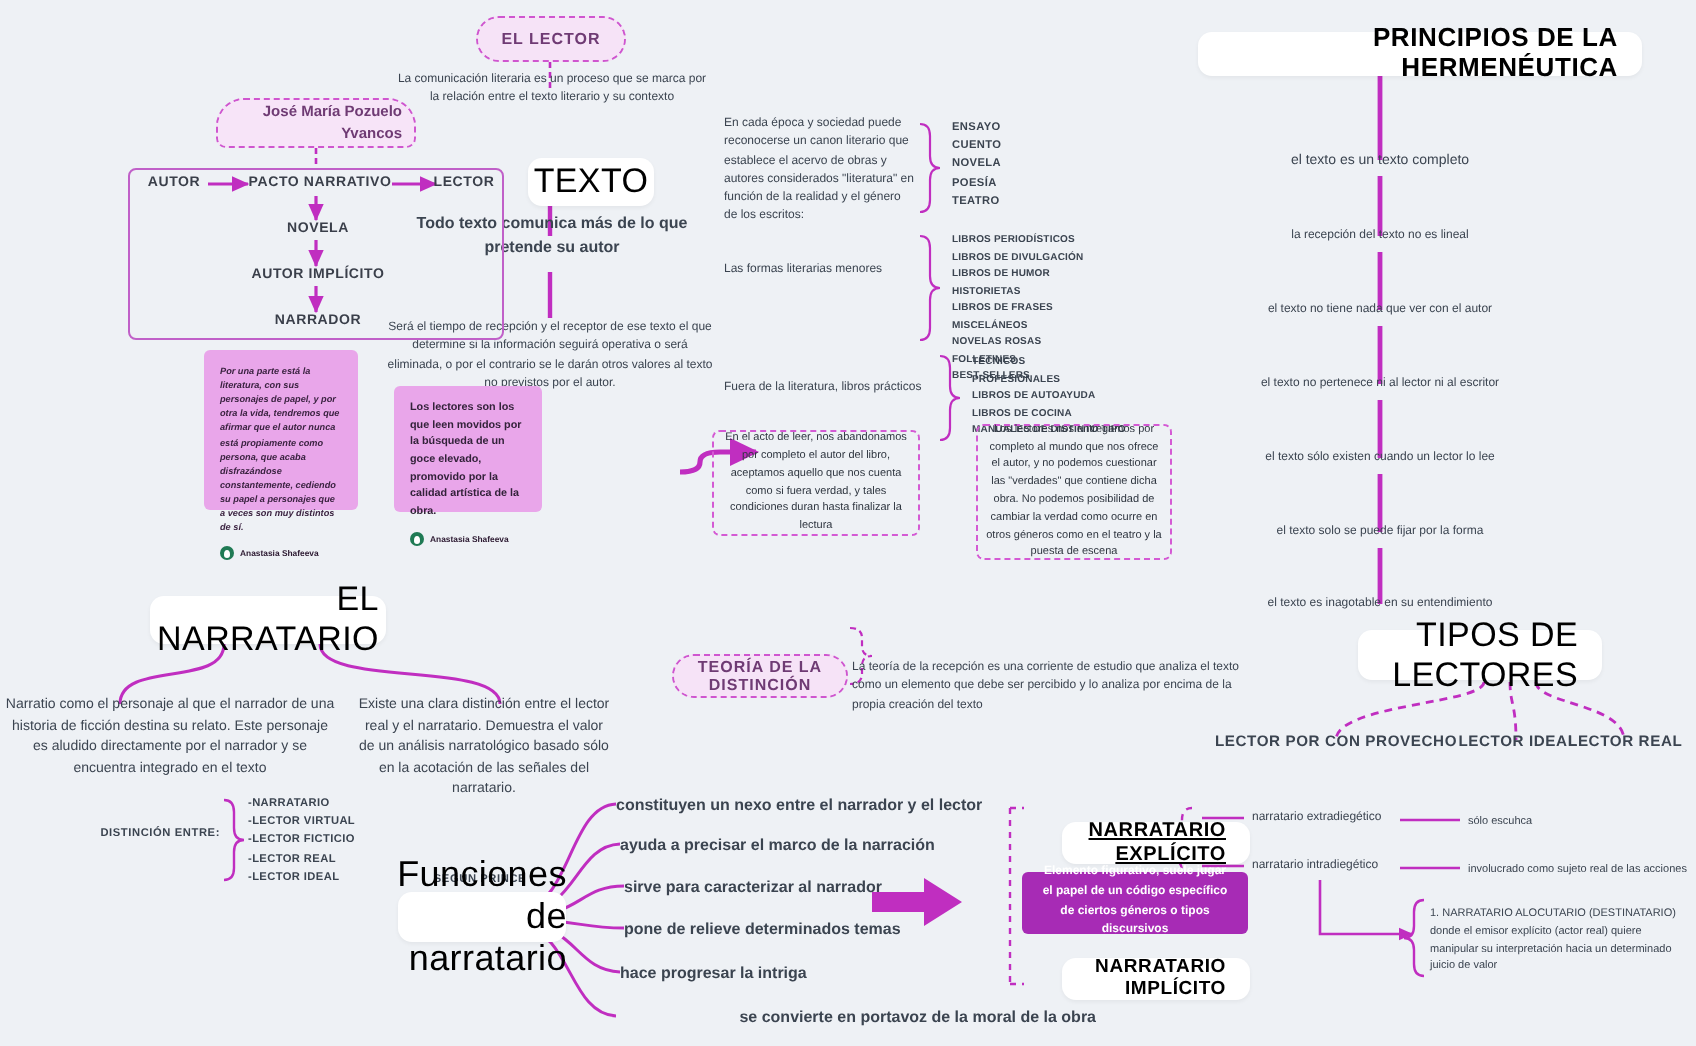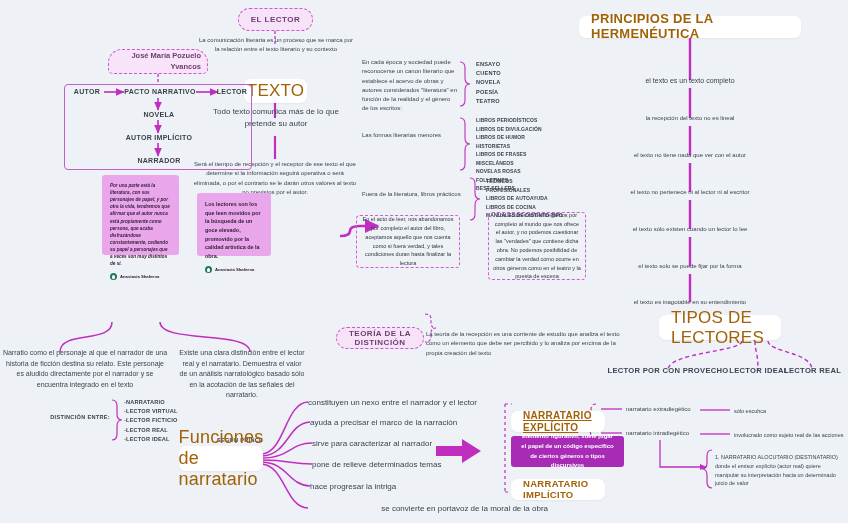--- a/index.html
+++ b/index.html
@@ -12,26 +12,27 @@
     position:relative;
   }
   #canvas{position:absolute;inset:0;width:848px;height:523px;}
   svg.links{position:absolute;left:0;top:0;width:848px;height:523px;pointer-events:none;}
   .node{position:absolute;box-sizing:border-box;}
 
   
   .titlebox{
     background:#ffffff;
     border-radius:7px;
-    color:#a16207;
+    color:#000000;
     display:flex;align-items:center;justify-content:center;
-    text-align:left;
+    text-align:right;
     padding:6px 12px;
     box-shadow:0 1px 2px rgba(0,0,0,.05);
     line-height:1.15;
+    margin-left:20px;
   }
   .t-big{font-size:17px;font-weight:400;letter-spacing:.2px;}
   .t-mid{font-size:13px;font-weight:700;letter-spacing:.3px;}
   .t-caps{font-size:12.5px;font-weight:700;letter-spacing:.3px;}
 
   
   .pill{
     background:#f6e3f7;
     border:1.4px dashed #cf56cf;
     border-radius:22px;
@@ -98,21 +99,21 @@
     line-height:1.6;
     font-weight:600;
     text-align:center;
     padding:7px 8px;
     box-sizing:border-box;
     display:flex;align-items:center;justify-content:center;
   }
 
   
   .txt{position:absolute;color:#3b4450;box-sizing:border-box;}
-  .txt-8{font-size:8px;line-height:1.5;}
+  .txt-8{font-size:8px;line-height:1.5;font-weight:bold;}
   .txt-7{font-size:7px;line-height:1.5;}
   .txt-6{font-size:6px;line-height:1.55;}
   .txt-55{font-size:5.5px;line-height:1.6;}
   .center{text-align:center;}
   .left{text-align:left;}
   .caps{font-weight:700;letter-spacing:.3px;}
 
   .flowlbl{font-size:7px;font-weight:700;letter-spacing:.3px;color:#3a3f4a;}
   .list{font-size:5px;line-height:1.7;font-weight:600;color:#3b4450;letter-spacing:.1px;}
   .list-strong{font-size:5.6px;line-height:1.65;font-weight:700;color:#3b4450;letter-spacing:.2px;}
@@ -279,20 +280,21 @@
   <div class="node titlebox t-mid" style="left:579px;top:16px;width:222px;height:22px;">PRINCIPIOS DE LA HERMENÉUTICA</div>
 
   <div class="txt txt-7 center" style="left:600px;top:76px;width:180px;">el texto es un texto completo</div>
   <div class="txt txt-6 center" style="left:600px;top:114px;width:180px;">la recepción del texto no es lineal</div>
   <div class="txt txt-6 center" style="left:595px;top:151px;width:190px;">el texto no tiene nada que ver con el autor</div>
   <div class="txt txt-6 center" style="left:592px;top:188px;width:196px;">el texto no pertenece ni al lector ni al escritor</div>
   <div class="txt txt-6 center" style="left:596px;top:225px;width:188px;">el texto sólo existen cuando un lector lo lee</div>
   <div class="txt txt-6 center" style="left:598px;top:262px;width:184px;">el texto solo se puede fijar por la forma</div>
   <div class="txt txt-6 center" style="left:594px;top:298px;width:192px;">el texto es inagotable en su entendimiento</div>
 
+  <div class="node titlebox t-big" style="left:55px;top:298px;width:118px;height:24px;">EL NARRATARIO</div>
 
   <div class="txt txt-7 center" style="left:2px;top:348px;width:166px;">Narratio como el personaje al que el narrador de una historia de ficción destina su relato. Este personaje es aludido directamente por el narrador y se encuentra integrado en el texto</div>
 
   <div class="txt txt-7 center" style="left:178px;top:348px;width:128px;">Existe una clara distinción entre el lector real y el narratario. Demuestra el valor de un análisis narratológico basado sólo en la acotación de las señales del narratario.</div>
 
   <div class="txt caps" style="left:48px;top:414px;width:62px;font-size:5.6px;text-align:right;">DISTINCIÓN ENTRE:</div>
 
   <div class="txt list-strong" style="left:124px;top:398px;width:80px;">
     <div>-NARRATARIO</div>
     <div>-LECTOR VIRTUAL</div>

